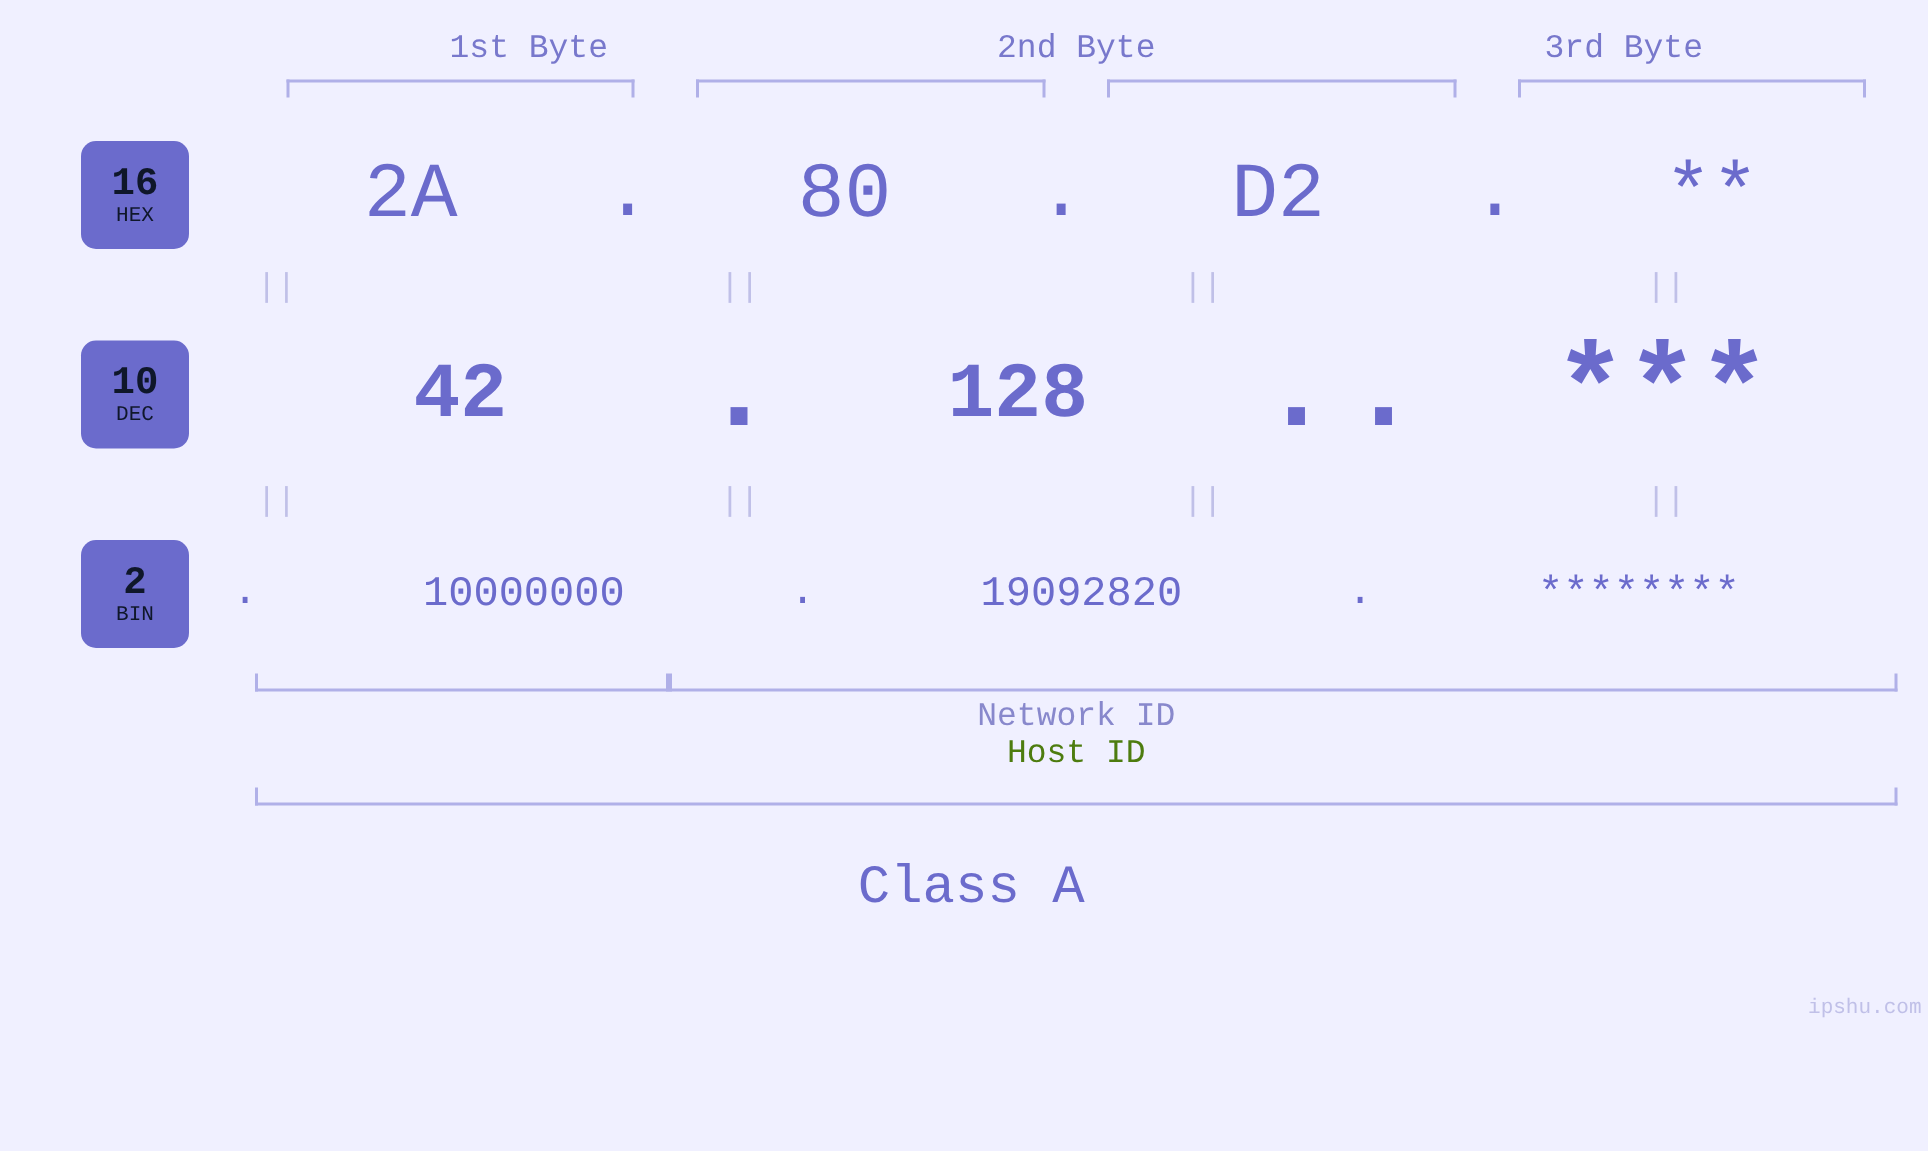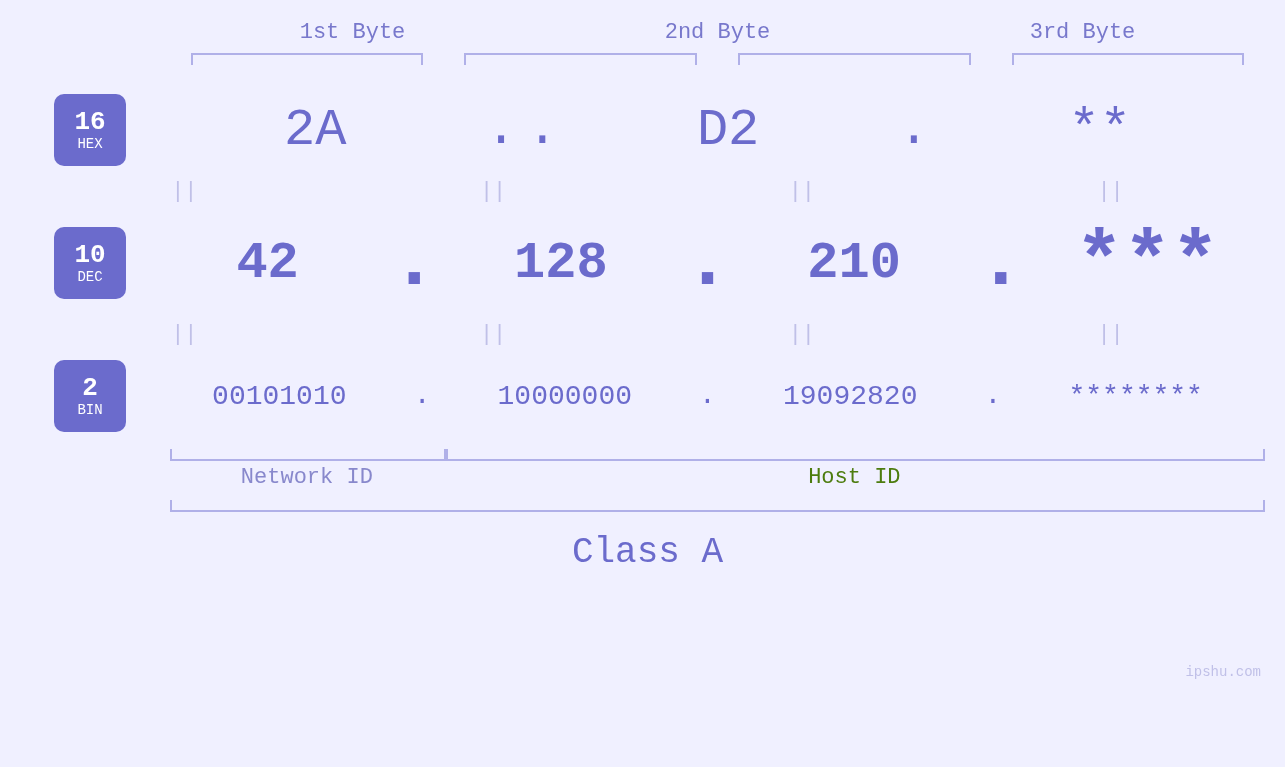--- a/index.html
+++ b/index.html
@@ -67,21 +67,21 @@
 
     .base-label {
       width: 120px;
       display: flex;
       justify-content: center;
       align-items: center;
     }
 
     .base-badge {
       background: #6b6bcc;
-      color: #ffffff;
+      color: #0f172a;
       width: 72px;
       height: 72px;
       border-radius: 10px;
       display: flex;
       flex-direction: column;
       align-items: center;
       justify-content: center;
       font-family: 'Courier New', Courier, monospace;
     }
 
@@ -195,20 +195,21 @@
       flex: 3;
       height: 12px;
       border-bottom: 2px solid #b0b0e8;
       border-left: 2px solid #b0b0e8;
       border-right: 2px solid #b0b0e8;
     }
 
     .bottom-labels {
       display: flex;
       margin-bottom: 10px;
+      flex-direction: column;
     }
 
     .label-network {
       flex: 1;
       text-align: center;
       color: #8888cc;
       font-size: 22px;
       font-family: 'Courier New', Courier, monospace;
     }
 
@@ -228,27 +229,27 @@
       border-left: 2px solid #b0b0e8;
       border-right: 2px solid #b0b0e8;
       margin-bottom: 10px;
     }
 
     .class-label {
       text-align: center;
       color: #6b6bcc;
       font-size: 36px;
       font-family: 'Courier New', Courier, monospace;
-      margin-top: 10px;
+      margin-top: 24px;
     }
 
     .watermark {
       position: absolute;
       bottom: 14px;
-      right: 24px;
+      right: 4px;
       color: #c0c0e8;
       font-size: 14px;
       font-family: 'Courier New', Courier, monospace;
     }
 
     
     .row-hex {
       height: 90px;
     }
     .row-dec {
@@ -290,20 +291,23 @@
       <div class="base-badge">
         <span class="badge-number">16</span>
         <span class="badge-text">HEX</span>
       </div>
     </div>
     <div class="values-row">
       <div class="byte-cell">
         <span class="byte-value hex-val">2A</span>
       </div>
       <span class="dot-separator">.</span>
+      <div class="byte-cell">
+        <span class="byte-value hex-val">80</span>
+      </div>
       <span class="dot-separator">.</span>
       <div class="byte-cell">
         <span class="byte-value hex-val">D2</span>
       </div>
       <span class="dot-separator">.</span>
       <div class="byte-cell">
         <span class="byte-value masked">**</span>
       </div>
     </div>
   </div>
@@ -324,23 +328,20 @@
     </div>
     <div class="values-row">
       <div class="byte-cell">
         <span class="byte-value dec-val">42</span>
       </div>
       <span class="dot-separator large">.</span>
       <div class="byte-cell">
         <span class="byte-value dec-val">128</span>
       </div>
       <span class="dot-separator large">.</span>
-      <div class="byte-cell">
-        <span class="byte-value dec-val">210</span>
-      </div>
       <span class="dot-separator large">.</span>
       <div class="byte-cell">
         <span class="byte-value masked-dec">***</span>
       </div>
     </div>
   </div>
 
   <div class="equals-row">
     <div class="equals-cell">||</div>
     <div class="equals-cell">||</div>
@@ -349,23 +350,20 @@
   </div>
 
   <div class="base-row row-bin">
     <div class="base-label">
       <div class="base-badge">
         <span class="badge-number">2</span>
         <span class="badge-text">BIN</span>
       </div>
     </div>
     <div class="values-row">
-      <div class="byte-cell">
-        <span class="byte-value bin-val">00101010</span>
-      </div>
       <span class="dot-separator small">.</span>
       <div class="byte-cell">
         <span class="byte-value bin-val">10000000</span>
       </div>
       <span class="dot-separator small">.</span>
       <div class="byte-cell">
         <span class="byte-value bin-val">19092820</span>
       </div>
       <span class="dot-separator small">.</span>
       <div class="byte-cell">

